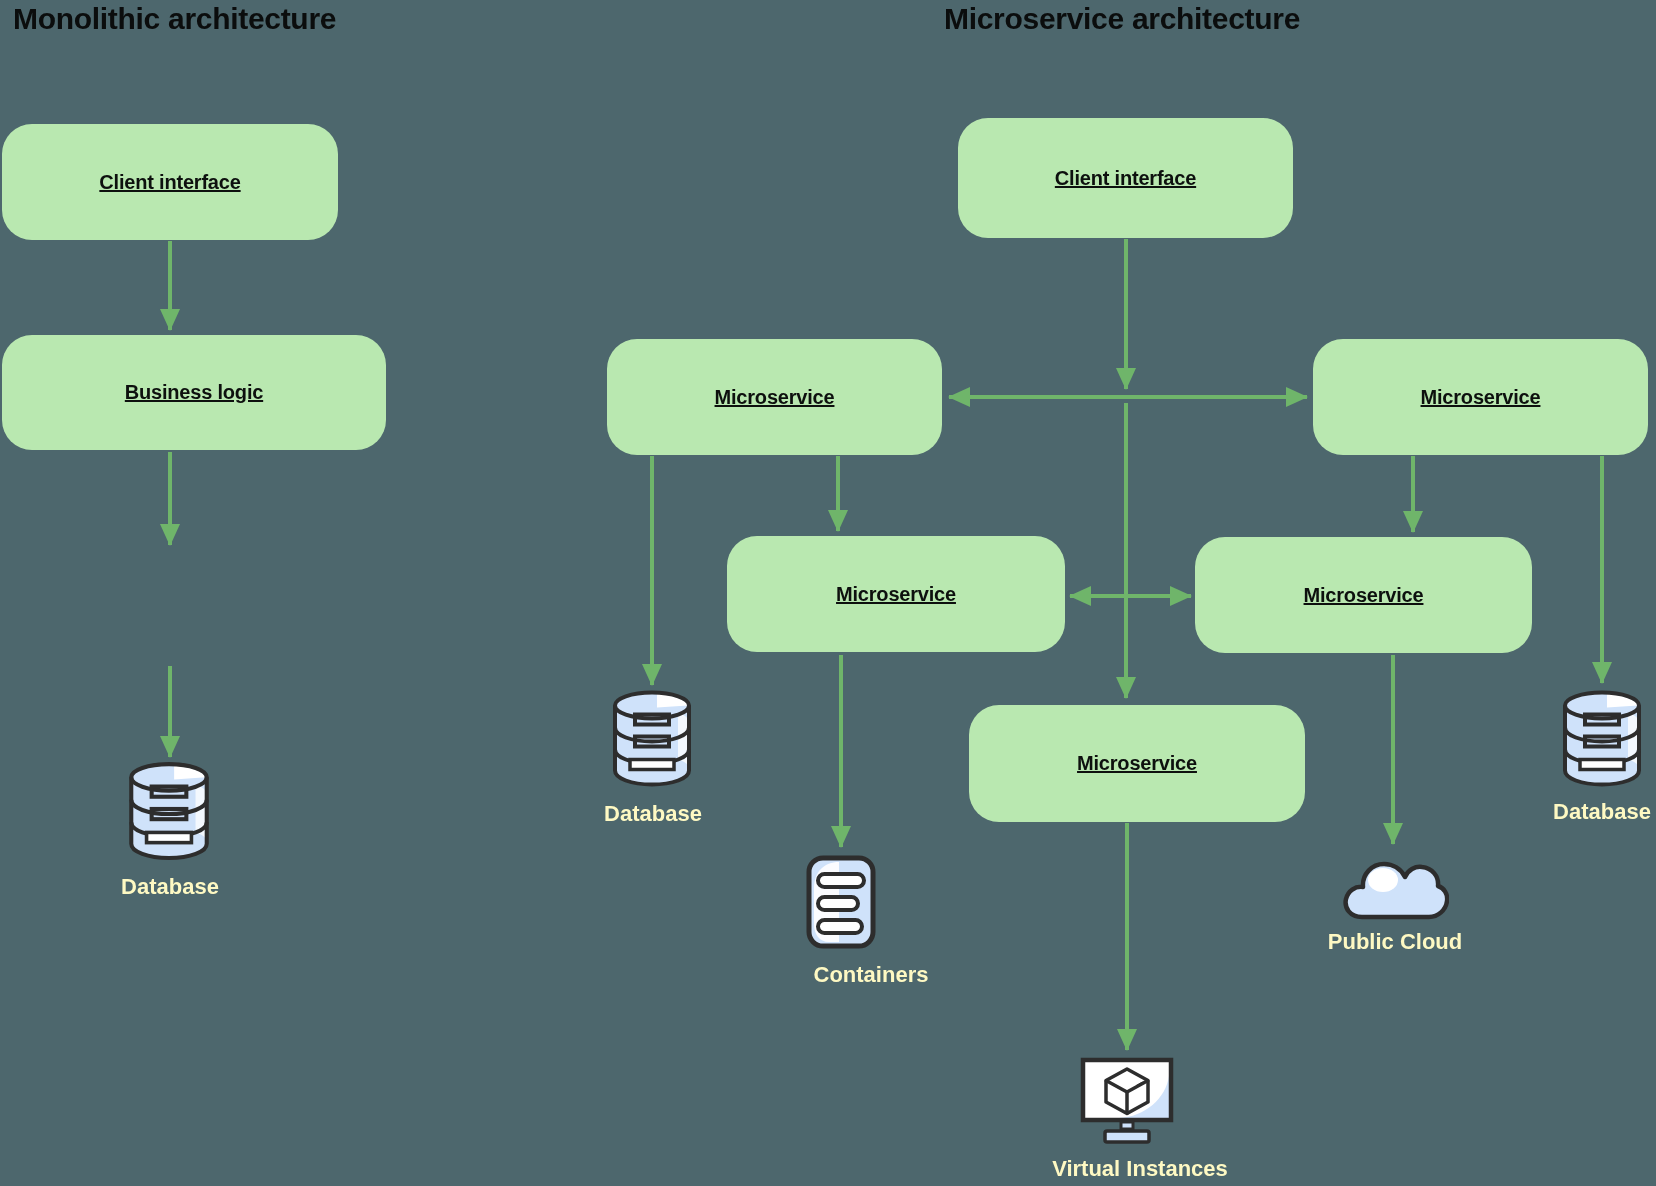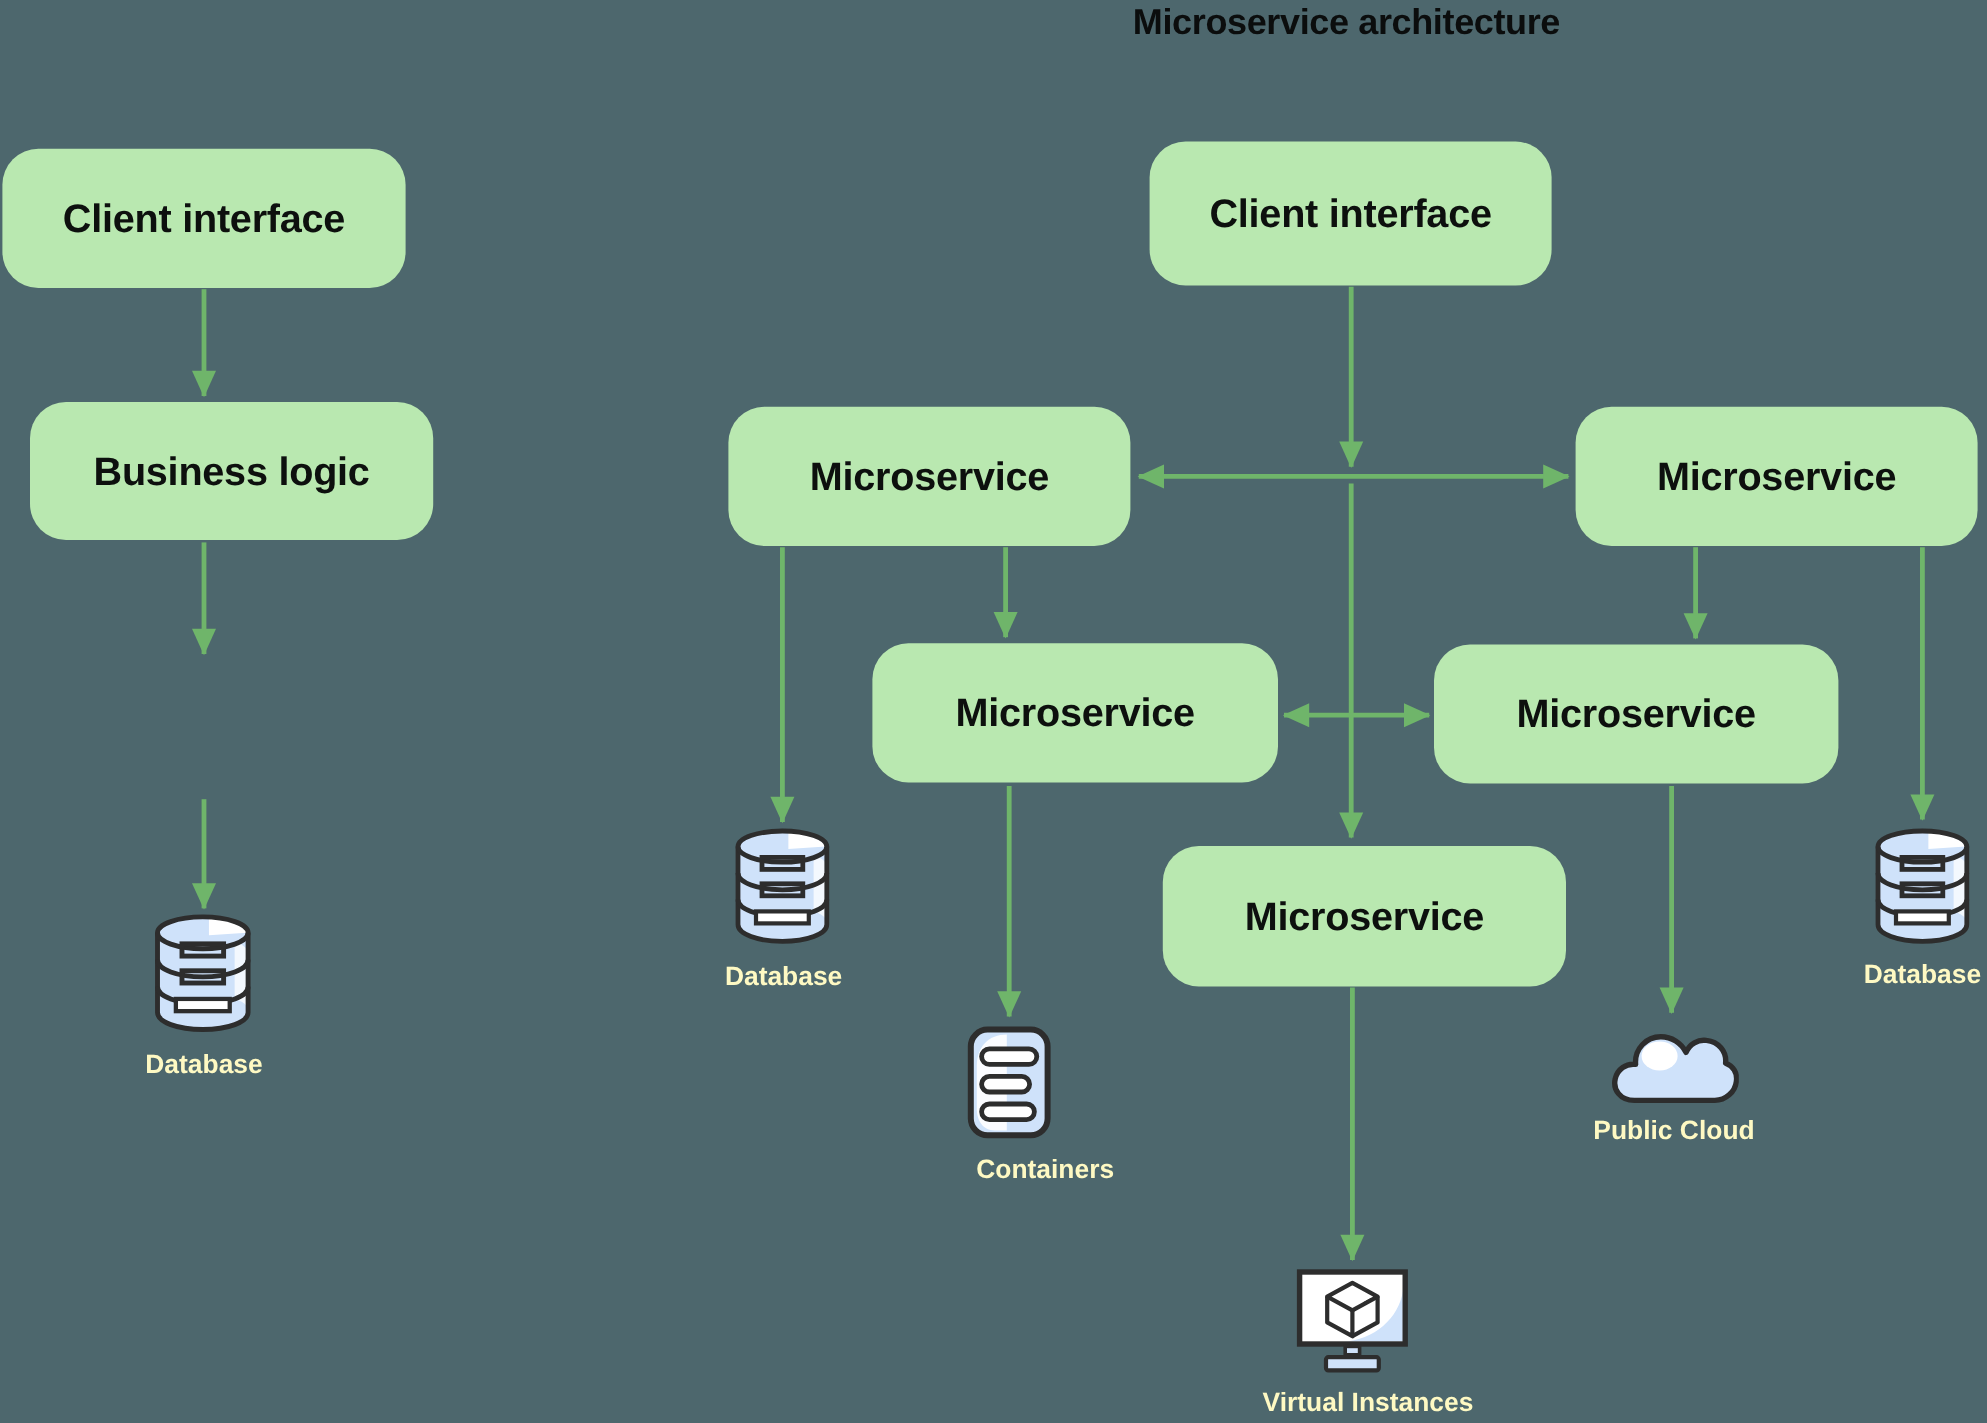--- a/index.html
+++ b/index.html
@@ -17,25 +17,26 @@
   }
   .title{
     position:absolute;font-weight:700;font-size:30px;letter-spacing:-0.3px;
     color:#0b0d0d;white-space:nowrap;
   }
   #title-mono{left:13px;top:2px;}
   #title-micro{left:944px;top:2px;}
   .node{
     position:absolute;background:var(--green);border-radius:30px;
     display:flex;align-items:center;justify-content:center;
-    font-weight:700;font-size:33px;color:var(--text);letter-spacing:-0.2px;
+    font-weight:700;font-size:20px;color:var(--text);letter-spacing:-0.2px;
     white-space:nowrap;
+    text-decoration:underline;
   }
   #mono-client{left:2px;top:124px;width:336px;height:116px;}
-  #mono-business{left:2px;top:335px;width:336px;height:115px;margin-left:23px;}
+  #mono-business{left:2px;top:335px;width:384px;height:115px;}
   #mono-data{left:2px;top:550px;width:336px;height:115px;}
   #ms-client{left:958px;top:118px;width:335px;height:120px;}
   #ms-top-left{left:607px;top:339px;width:335px;height:116px;}
   #ms-top-right{left:1313px;top:339px;width:335px;height:116px;}
   #ms-mid-center{left:727px;top:536px;width:338px;height:116px;}
   #ms-mid-right{left:1195px;top:537px;width:337px;height:116px;}
   #ms-bottom{left:969px;top:705px;width:336px;height:117px;}
   .icon{position:absolute;}
   #icon-db-mono{left:118px;top:760px;width:102px;height:100px;}
   #icon-db-left{left:602px;top:688px;width:100px;height:99px;}
@@ -53,20 +54,21 @@
   #label-containers{left:761px;top:962px;}
   #label-cloud{left:1285px;top:929px;}
   #label-virtual{left:1030px;top:1156px;}
   #arrows{position:absolute;left:0;top:0;pointer-events:none;}
 </style>
 </head>
 <body>
 
 <div class="canvas">
 
+  <div class="title" id="title-mono">Monolithic architecture</div>
   <div class="title" id="title-micro">Microservice architecture</div>
 
   <div class="node" id="mono-client">Client interface</div>
   <div class="node" id="mono-business">Business logic</div>
 
   <div class="node" id="ms-client">Client interface</div>
   <div class="node" id="ms-top-left">Microservice</div>
   <div class="node" id="ms-top-right">Microservice</div>
   <div class="node" id="ms-mid-center">Microservice</div>
   <div class="node" id="ms-mid-right">Microservice</div>

